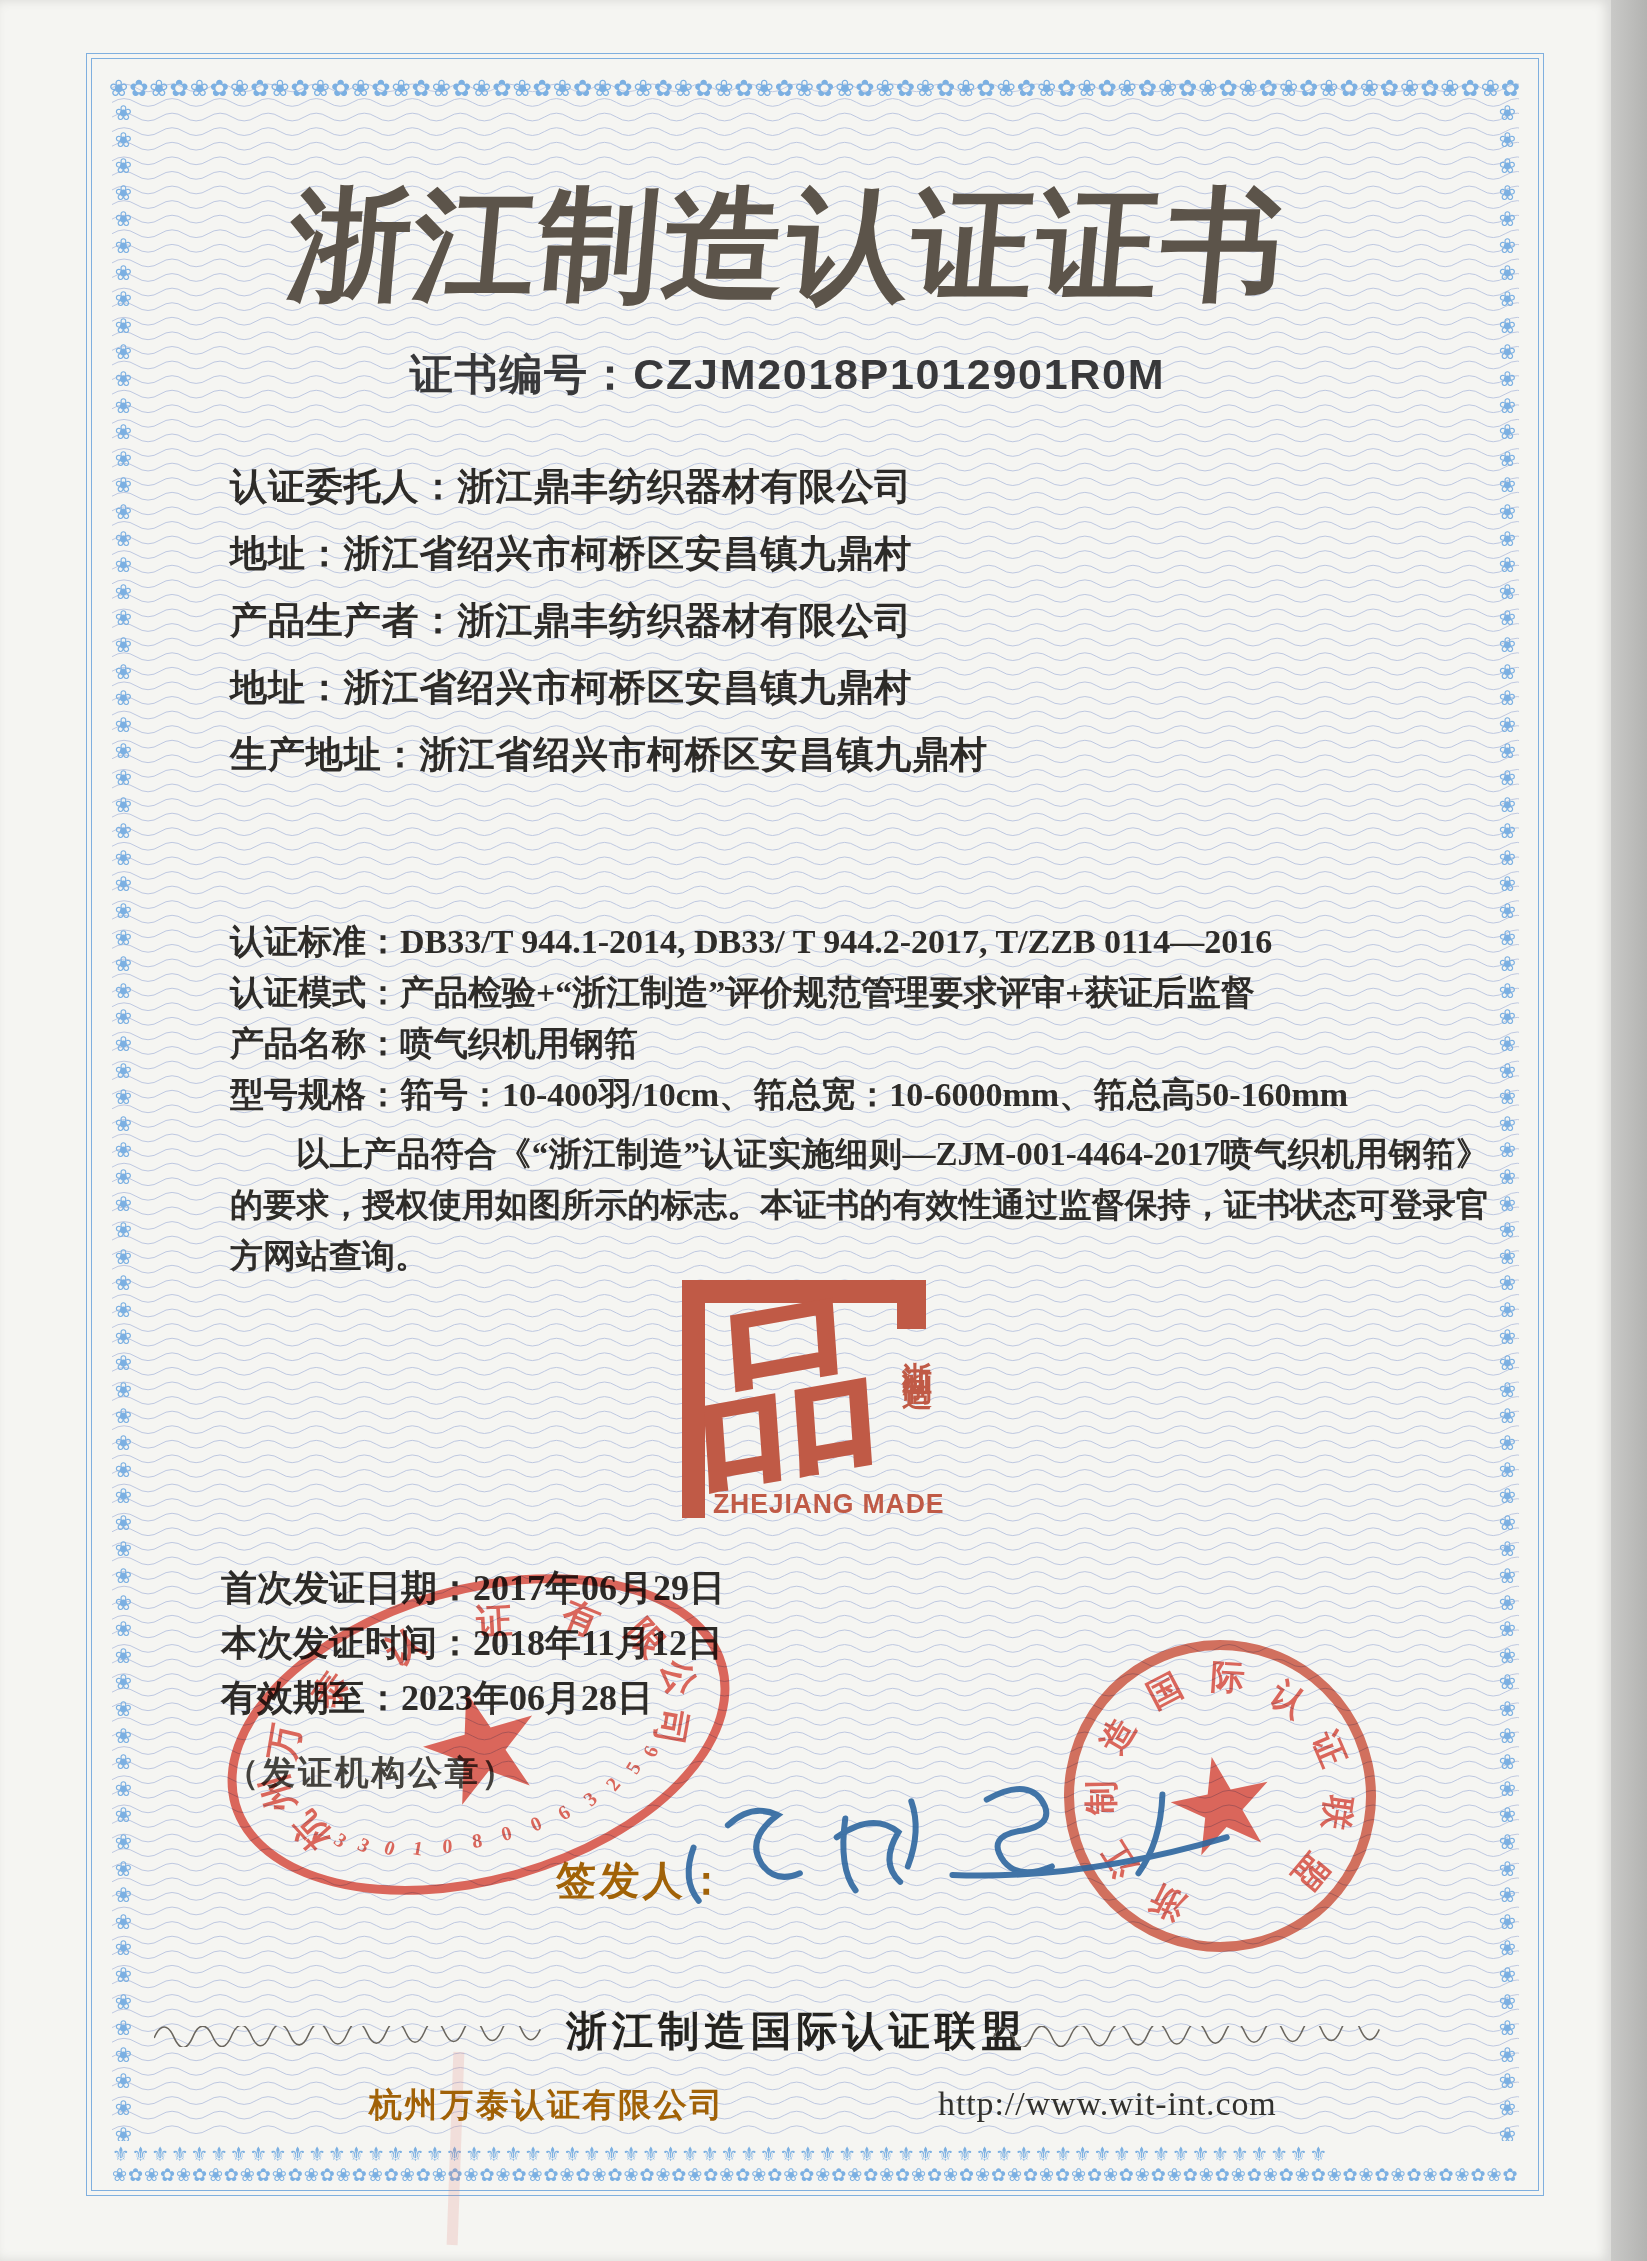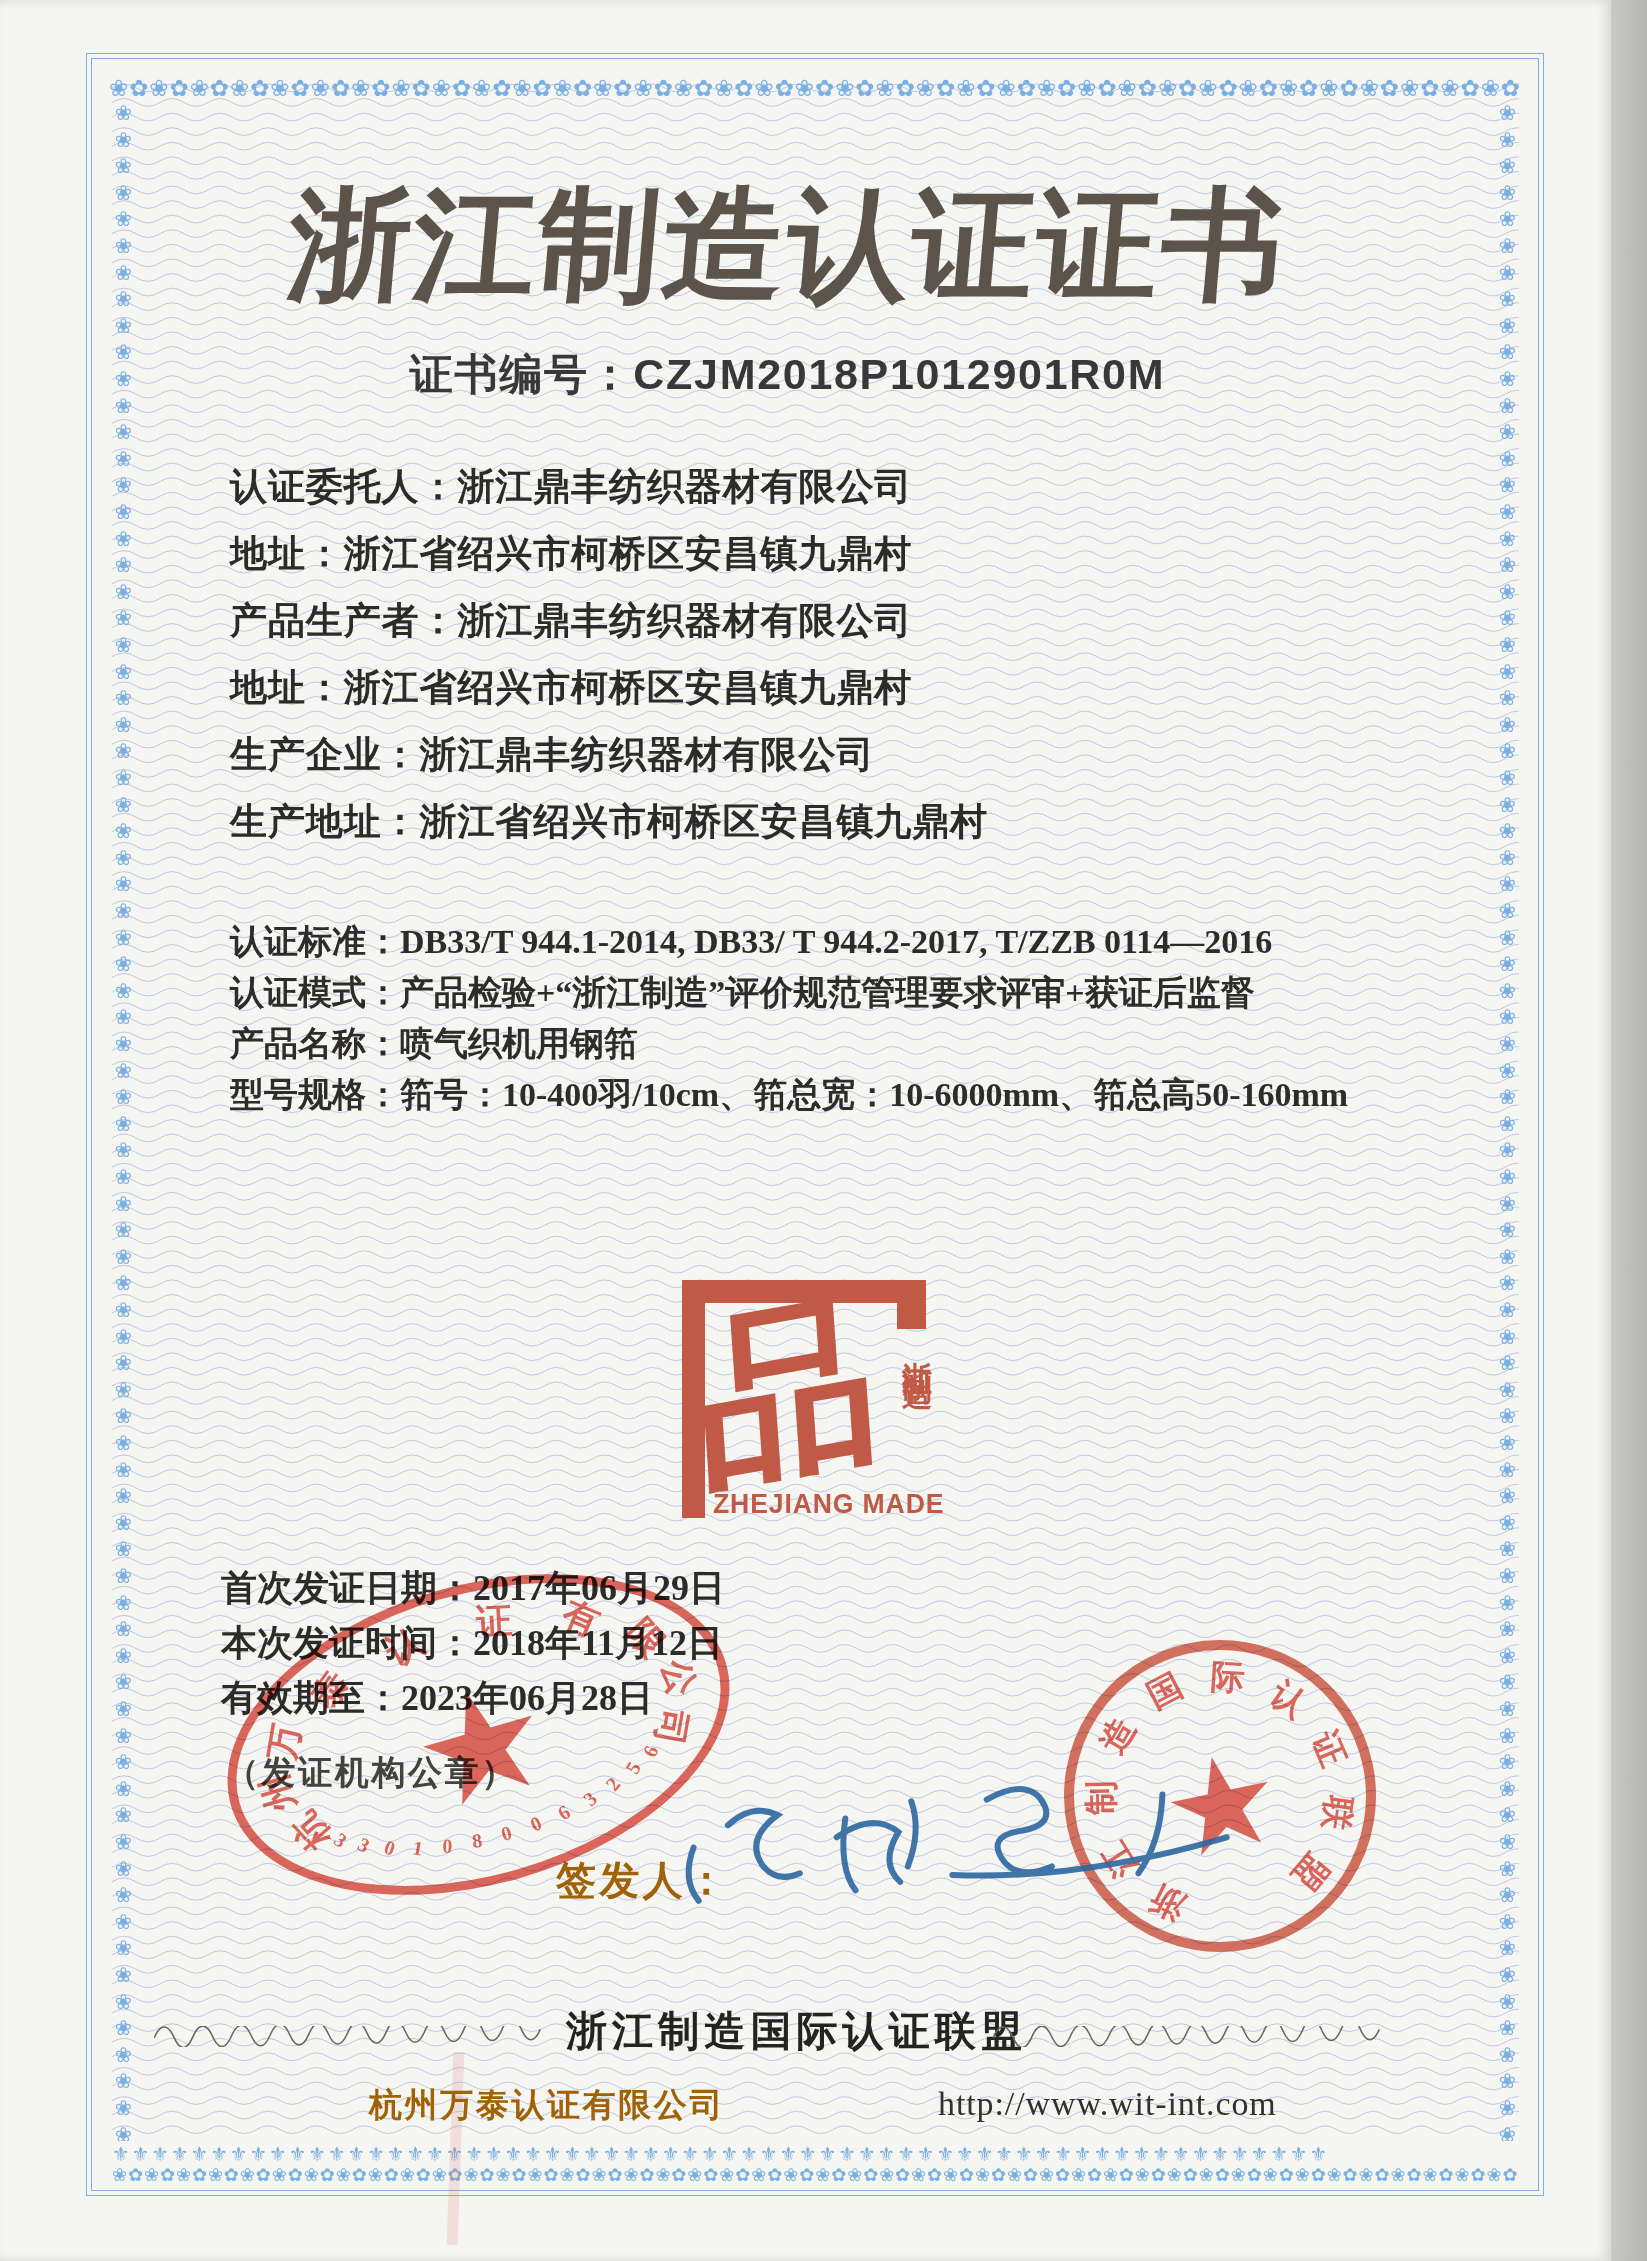--- a/index.html
+++ b/index.html
@@ -252,31 +252,31 @@
 
   <div class="content cert-no">
     <span>证书编号：</span><span class="num">CZJM2018P1012901R0M</span>
   </div>
 
   <div class="content info-block">
     <div>认证委托人：浙江鼎丰纺织器材有限公司</div>
     <div>地址：浙江省绍兴市柯桥区安昌镇九鼎村</div>
     <div>产品生产者：浙江鼎丰纺织器材有限公司</div>
     <div>地址：浙江省绍兴市柯桥区安昌镇九鼎村</div>
-    <div>生产企业：浙江鼎丰纺织器材有限公司</div>
     <div>生产地址：浙江省绍兴市柯桥区安昌镇九鼎村</div>
   </div>
 
   <div class="content spec-block">
     <div>认证标准：DB33/T 944.1-2014, DB33/ T 944.2-2017, T/ZZB 0114—2016</div>
     <div>认证模式：产品检验+“浙江制造”评价规范管理要求评审+获证后监督</div>
     <div>产品名称：喷气织机用钢筘</div>
     <div>型号规格：筘号：10-400羽/10cm、筘总宽：10-6000mm、筘总高50-160mm</div>
   </div>
 
+  <div class="content statement">以上产品符合《“浙江制造”认证实施细则—ZJM-001-4464-2017喷气织机用钢筘》的要求，授权使用如图所示的标志。本证书的有效性通过监督保持，证书状态可登录官方网站查询。</div>
 
   <div class="content logo">
     <div class="bar logo-top"></div>
     <div class="bar logo-stub"></div>
     <div class="bar logo-left"></div>
     <div class="logo-mark">品</div>
     <div class="logo-side">浙江制造</div>
     <div class="logo-bottom">ZHEJIANG MADE</div>
   </div>
 

